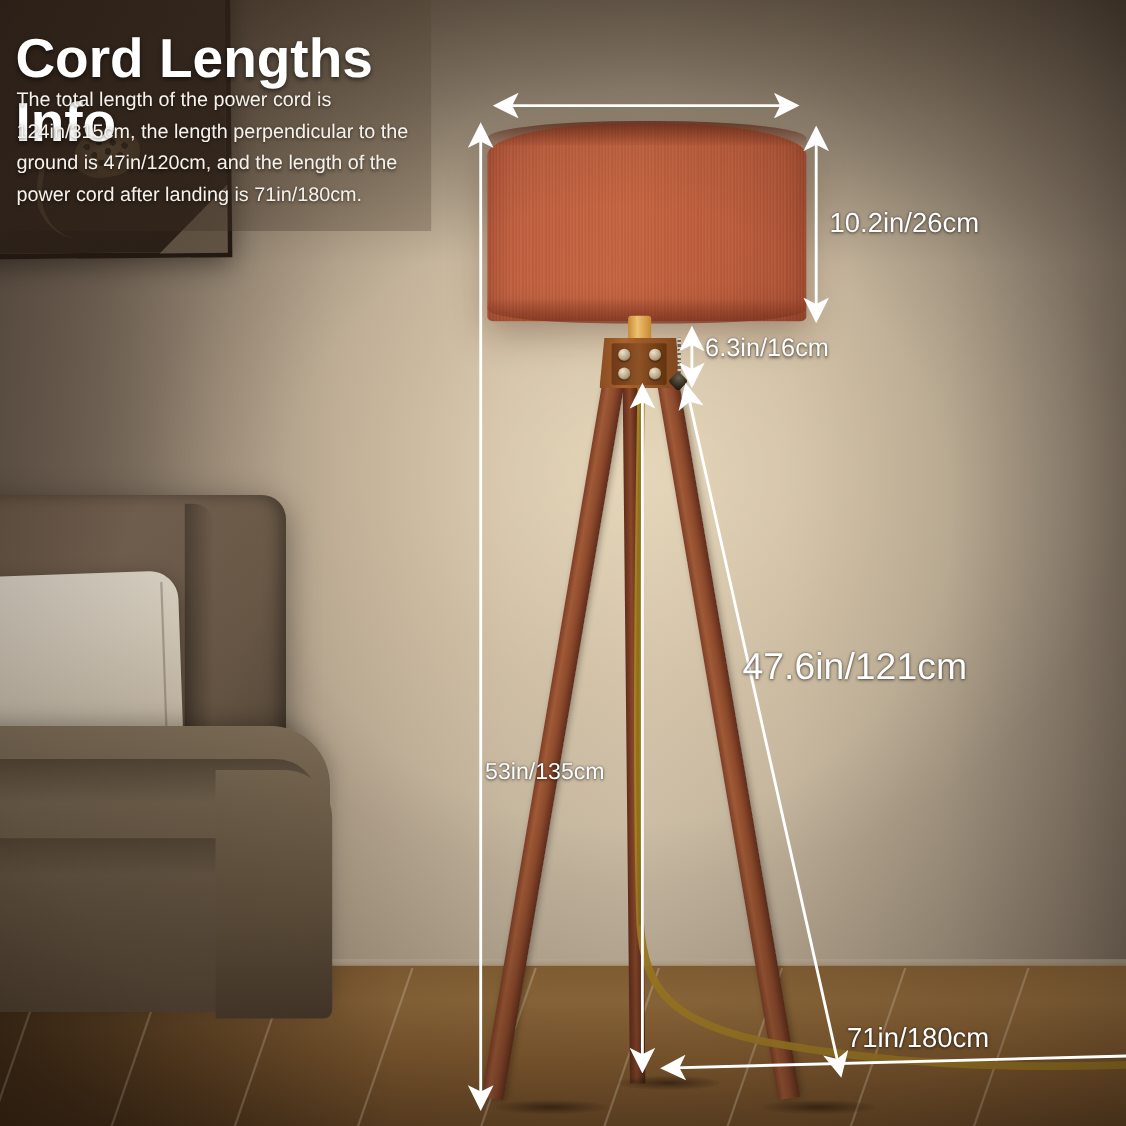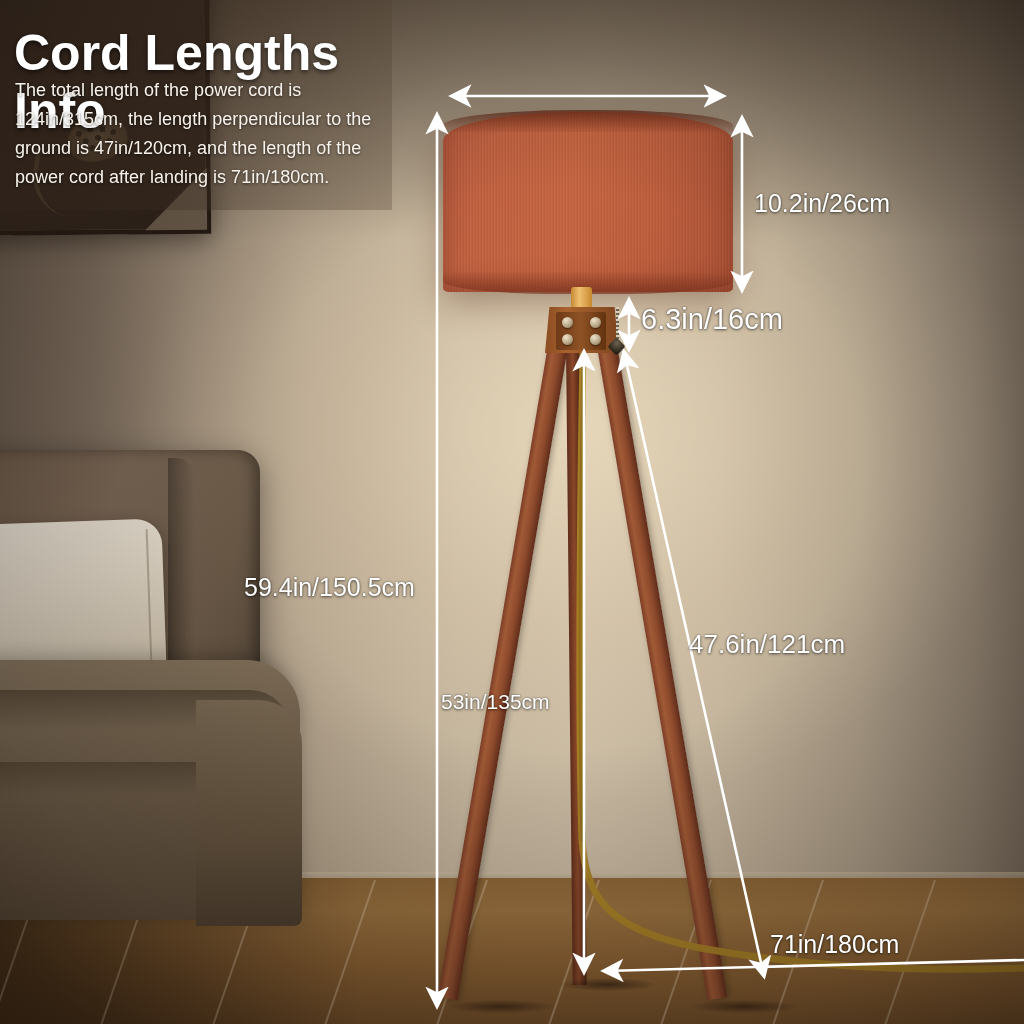--- a/index.html
+++ b/index.html
@@ -331,27 +331,26 @@
     <line x1="584" y1="352" x2="584" y2="972" stroke="#fff" stroke-width="2.6" marker-start="url(#ah)" marker-end="url(#ah)"></line>
 
     <line x1="624" y1="352" x2="764" y2="976" stroke="#fff" stroke-width="2.6" marker-start="url(#ah)" marker-end="url(#ah)"></line>
 
     <line x1="604" y1="971" x2="1024" y2="960" stroke="#fff" stroke-width="2.6" marker-start="url(#ah)"></line>
   </svg>
 
 
   <div class="dimlabel" style="left:754px; top:189px; font-size:25px;">10.2in/26cm</div>
 
-  <div class="dimlabel" style="left:641px; top:303px; font-size:29px;">6.3in/16cm</div>
-
-  <div class="dimlabel" style="left:244px; top:573px; font-size:25px;">59.4in/150.5cm</div>
+  <div class="dimlabel" style="left:641px; top:303px; font-size:23px;">6.3in/16cm</div>
+
 
   <div class="dimlabel" style="left:441px; top:690px; font-size:21px;">53in/135cm</div>
 
-  <div class="dimlabel" style="left:689px; top:587px; font-size:26px;margin-top:42px;">47.6in/121cm</div>
+  <div class="dimlabel" style="left:675px; top:587px; font-size:34px;">47.6in/121cm</div>
 
   <div class="dimlabel" style="left:770px; top:930px; font-size:25px;">71in/180cm</div>
 
   <div class="info-panel">
     <div class="info-title">Cord Lengths Info</div>
     <div class="info-body">The total length of the power cord is 124in/315cm, the length perpendicular to the ground is 47in/120cm, and the length of the power cord after landing is 71in/180cm.</div>
   </div>
 
 </div>
 

